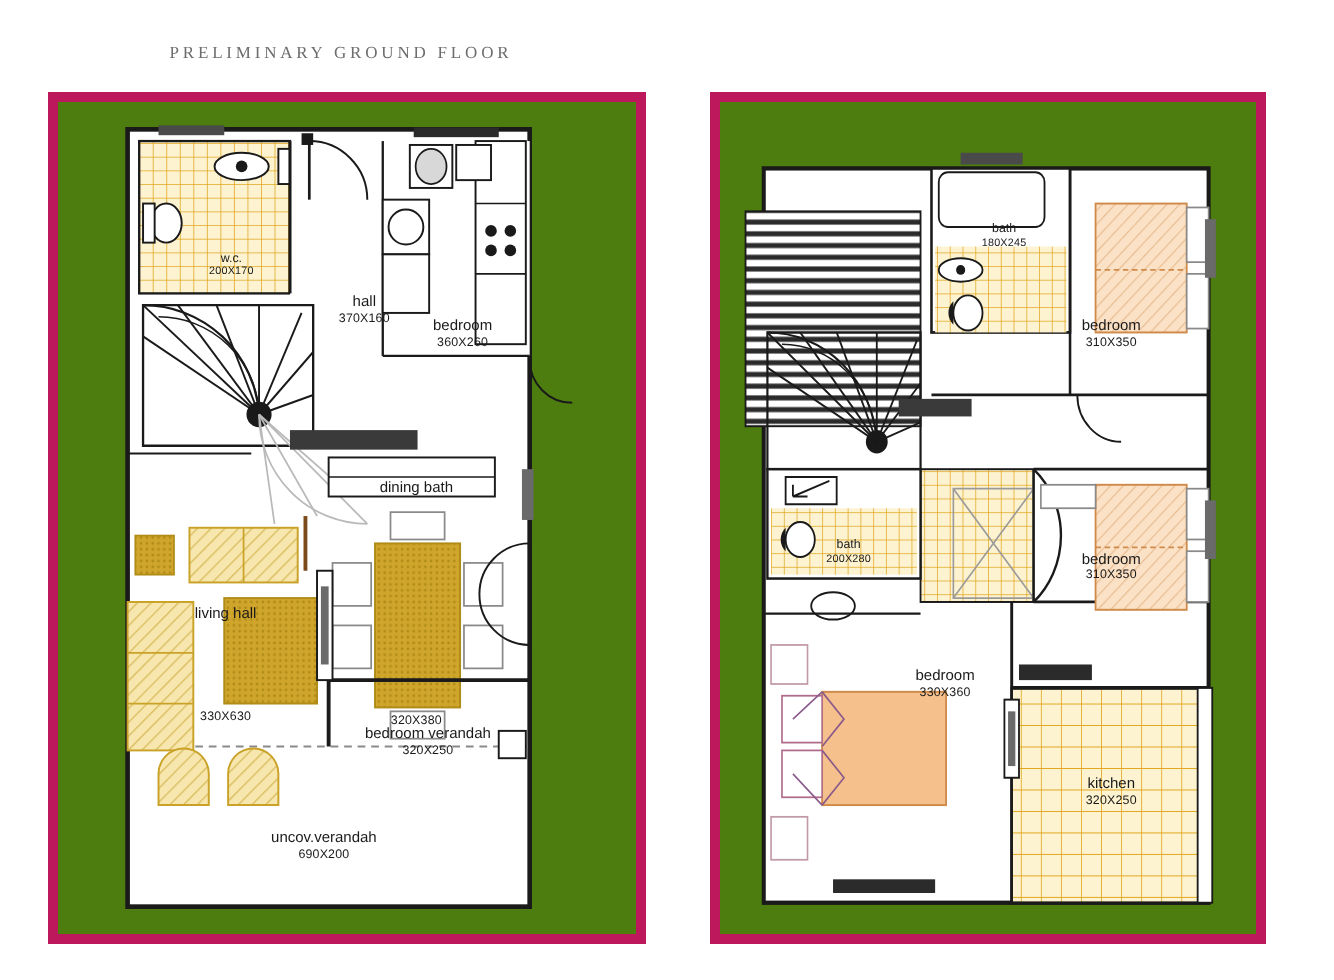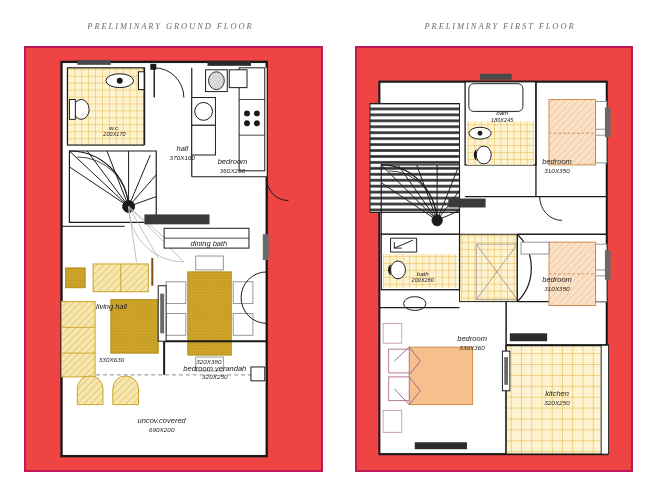--- a/index.html
+++ b/index.html
@@ -1,39 +1,39 @@
 <!DOCTYPE html>
 <html><head>
 <meta charset="utf-8">
 <style>
   html,body{margin:0;padding:0;background:#ffffff;}
   body{width:667px;height:490px;overflow:hidden;
        font-family:"Liberation Sans",sans-serif;color:#333;}
 
-  .page{position:relative;width:667px;height:490px;background:#fff;font-style:italic;}
+  .page{position:relative;width:667px;height:490px;background:#fff;}
 
   
   .panel{position:absolute;box-sizing:border-box;}
   #panel-ground{left:8px;top:8px;width:325px;height:474px;}
   #panel-first{left:341px;top:8px;width:318px;height:474px;}
 
   .panel-title{
     text-align:center;
     font-family:"Liberation Serif",serif;
     font-size:8.5px;
     letter-spacing:1.9px;
     color:#6d6d6d;
     text-transform:uppercase;
     padding-top:13px;
     white-space:nowrap;
   }
   .panel-frame{
     position:absolute;left:16px;right:10px;top:38px;bottom:10px;
-    border:2px solid #be185d;
-    background:#ef4444;
+    border:5px solid #be185d;
+    background:#4d7c0f;
     box-sizing:border-box;
   }
   #panel-first .panel-frame{left:14px;right:26px;}
 
   
   .plan{position:absolute;inset:0;}
   .plan svg{display:block;width:100%;height:100%;}
 
   
   .lbl{
@@ -215,29 +215,28 @@
         <div class="lbl" style="left:29%;top:73%;transform:translateX(-50%);">
           <span class="dim">330X630</span>
         </div>
         <div class="lbl" style="left:64%;top:72.5%;transform:translateX(-50%);opacity:0;"></div>
 
         <div class="lbl" style="left:64%;top:75%;transform:translateX(-50%);">
           <span class="nm">bedroom verandah</span>
           <span class="dim">320X250</span>
         </div>
         <div class="lbl" style="left:46%;top:87.5%;transform:translateX(-50%);">
-          <span class="nm">uncov.covered</span>
+          <span class="nm">uncov.verandah</span>
           <span class="dim">690X200</span>
         </div>
       </div>
     </div>
   </div>
 
   <div class="panel" id="panel-first">
-    <div class="panel-title">PRELIMINARY FIRST FLOOR</div>
 
     <div class="panel-frame">
       <div class="plan">
         <svg viewBox="0 0 294 426" preserveAspectRatio="none">
           <defs>
             <pattern id="fTile" width="7" height="7" patternUnits="userSpaceOnUse">
               <rect width="7" height="7" fill="#fdf3d0"></rect>
               <path d="M0 0H7M0 0V7" stroke="#e0a61e" stroke-width="0.8"></path>
             </pattern>
             <pattern id="fTileBig" width="11" height="11" patternUnits="userSpaceOnUse">

